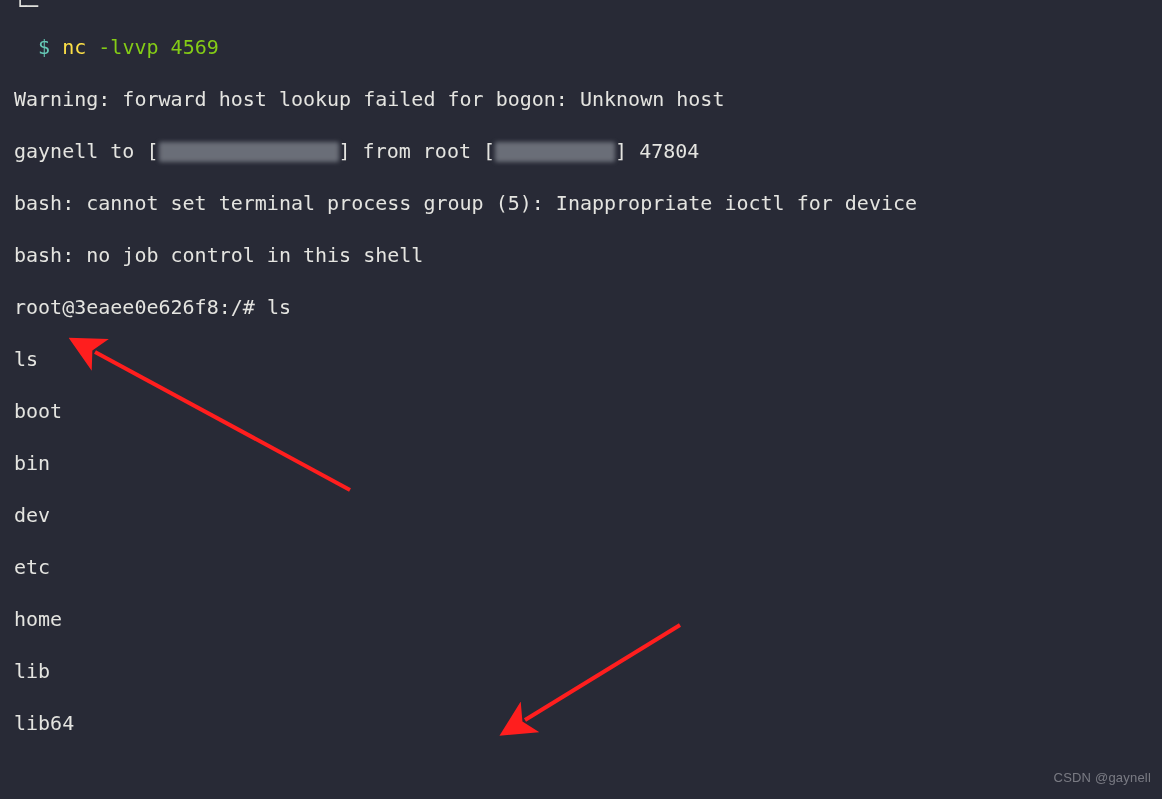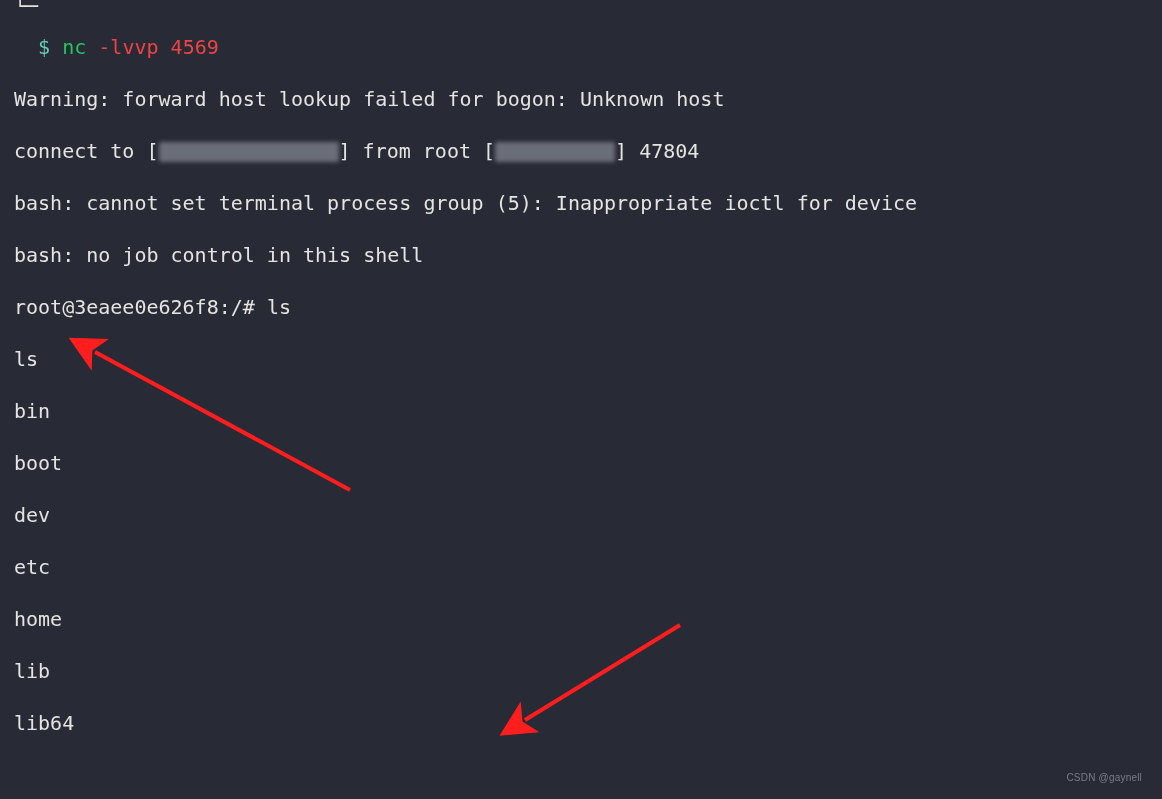--- a/index.html
+++ b/index.html
@@ -17,41 +17,41 @@
   }
   .terminal{
     padding:8px 14px 0 14px;
     white-space:pre;
   }
   .line{ display:block; }
   .prompt-sym{
     color:#66c9b6;
   }
   .cmd{
-    color:#22c55e;
+    color:#fde047;
   }
   .arg{
-    color:#ef4444;
+    color:#84cc16;
   }
   .blur{
     display:inline-block;
     vertical-align:baseline;
     height:20px;
     background:#6a6e78;
     filter:blur(2px);
     border-radius:2px;
     position:relative;
     top:4px;
   }
   .watermark{
     position:absolute;
-    right:20px;
+    right:11px;
     bottom:8px;
     font-family:Arial,Helvetica,sans-serif;
-    font-size:10px;
+    font-size:13px;
     color:rgba(220,220,225,0.45);
     letter-spacing:0.2px;
   }
   svg.annot{
     position:absolute;
     left:0;top:0;
     width:1162px;height:799px;
     pointer-events:none;
   }
   .corner{
@@ -64,27 +64,27 @@
   }
 </style>
 </head>
 <body>
 
 <div class="corner">└─</div>
 
 <div class="terminal">
 <span class="line">  <span class="prompt-sym">$</span> <span class="cmd">nc</span> <span class="arg">-lvvp</span> <span class="arg">4569</span></span>
 <span class="line">Warning: forward host lookup failed for bogon: Unknown host</span>
-<span class="line"><span>connect to </span><span>[</span><span class="blur" style="width:180px"></span><span>]</span><span> from root </span><span>[</span><span class="blur" style="width:120px"></span><span>]</span><span> 47804</span></span>
+<span class="line"><span>gaynell to </span><span>[</span><span class="blur" style="width:180px"></span><span>]</span><span> from root </span><span>[</span><span class="blur" style="width:120px"></span><span>]</span><span> 47804</span></span>
 <span class="line">bash: cannot set terminal process group (5): Inappropriate ioctl for device</span>
 <span class="line">bash: no job control in this shell</span>
 <span class="line"><span>root@3eaee0e626f8:/# </span><span>ls</span></span>
 <span class="line">ls</span>
+<span class="line">boot</span>
 <span class="line">bin</span>
-<span class="line">boot</span>
 <span class="line">dev</span>
 <span class="line">etc</span>
 <span class="line">home</span>
 <span class="line">lib</span>
 <span class="line">lib64</span>
 
 
 
 
 

